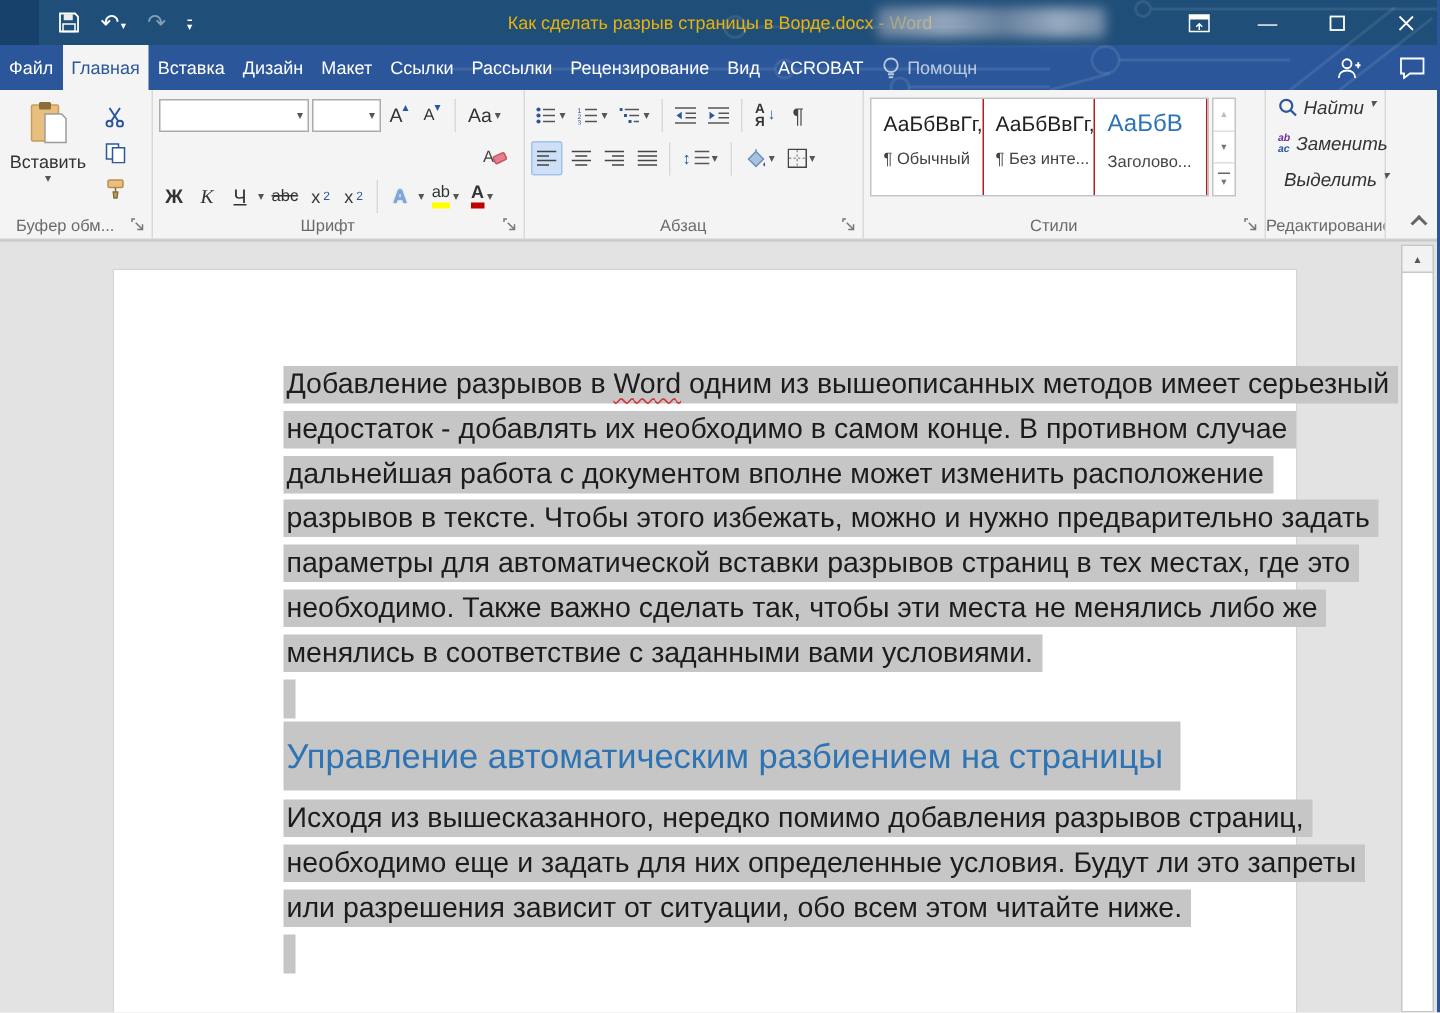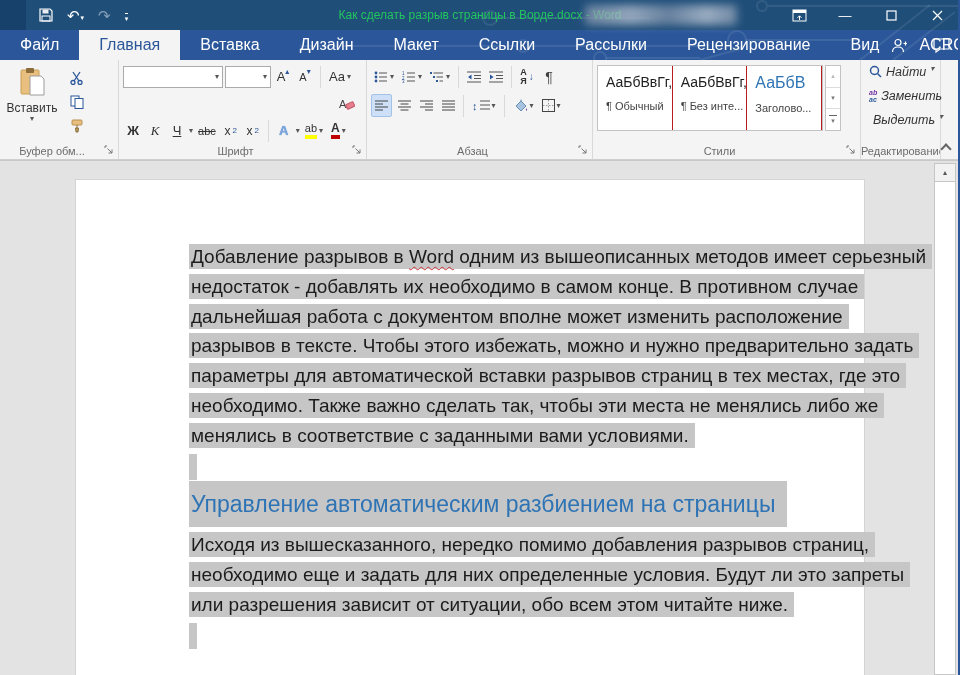--- a/index.html
+++ b/index.html
@@ -9,46 +9,46 @@
 
   
   .titlebar { position:relative; height:30px; background:#1f4e79; display:flex; align-items:center; z-index:5; }
   .deco { position:absolute; left:0; top:0; width:960px; height:60px; pointer-events:none; z-index:0; }
   .titlebar > * { z-index:1; }
   .app-icon { width:26px; height:30px; background:#17406a; flex:0 0 auto; }
   .qat { display:flex; align-items:center; gap:4px; margin-left:8px; color:#fff; }
   .qat .btn { padding:2px 5px; display:flex; align-items:center; gap:1px; font-size:15px; line-height:1; color:#fff; }
   .qat .dim { opacity:.45; }
   .qat .car { font-size:7px; margin-top:4px; color:#fff; }
-  .title-text { position:absolute; left:0; right:0; text-align:center; color:#22c55e; font-size:12px; pointer-events:none; }
+  .title-text { position:absolute; left:0; right:0; text-align:center; color:#eab308; font-size:12px; pointer-events:none; }
   .acct-blur { position:absolute; left:585px; top:5px; width:152px; height:20px; border-radius:3px;
                background:linear-gradient(90deg,#8596ad,#b9c3d2 30%,#7e91ab 55%,#c2cbd8 80%,#8a9bb3);
                filter:blur(4px); opacity:.75; }
   .win-controls { position:absolute; right:0; top:0; height:30px; display:flex; align-items:stretch; }
   .win-controls .wbtn { width:46px; display:flex; align-items:center; justify-content:center; color:#fff; font-size:13px; }
   .wbtn svg { display:block; }
 
   
   .tabrow { position:relative; height:30px; background:#2b579a; display:flex; align-items:stretch; z-index:4; }
-  .tab { display:flex; align-items:center; gap:5px; padding:0 20px; color:#fff; font-size:16px; white-space:nowrap; }
+  .tab { display:flex; align-items:center; gap:5px; padding:0 6px; color:#fff; font-size:12px; white-space:nowrap; }
   .tab.active { background:#f4f4f4; color:#2b579a; }
   .tab.dim { color:#b9c8e2; }
   .tabrow-right { position:absolute; right:10px; top:0; height:30px; display:flex; align-items:center; gap:26px; }
 
   
   .ribbon { height:100px; background:#f4f4f4; border-bottom:1px solid #cfcfcf; display:flex; position:relative; color:#444; }
   .rgroup { position:relative; border-right:1px solid #d9d9d9; padding:5px 4px 18px 4px; }
   .glabel { position:absolute; bottom:2px; left:0; right:14px; text-align:center; font-size:11px; color:#6b6b6b; white-space:nowrap; overflow:hidden; }
   .launcher { position:absolute; right:3px; bottom:3px; width:11px; height:11px; }
   .car { font-size:8px; color:#555; line-height:1; }
   .rbtn { display:inline-flex; align-items:center; justify-content:center; gap:2px; padding:2px 3px; border-radius:2px; min-width:20px; height:23px; font-size:13px; color:#333; }
   .rbtn.on { background:#cde0f7; border:1px solid #a3c2e8; }
 
   
-  .g-clip { width:119px; display:flex; }
+  .g-clip { width:102px; display:flex; }
   .paste { width:56px; display:flex; flex-direction:column; align-items:center; padding-top:2px; }
   .paste .lbl { font-size:12px; color:#333; margin-top:4px; }
   .smallcol { display:flex; flex-direction:column; gap:4px; margin-left:6px; margin-top:3px; }
   .smallcol .rbtn { height:20px; }
 
   
   .g-font { width:248px; }
   .frow { display:flex; align-items:center; gap:2px; margin-bottom:4px; }
   .combo { height:22px; background:#fff; border:1px solid #ababab; display:flex; align-items:center; justify-content:flex-end; padding:0 3px; }
   .combo.name { width:100px; } .combo.size { width:46px; }

